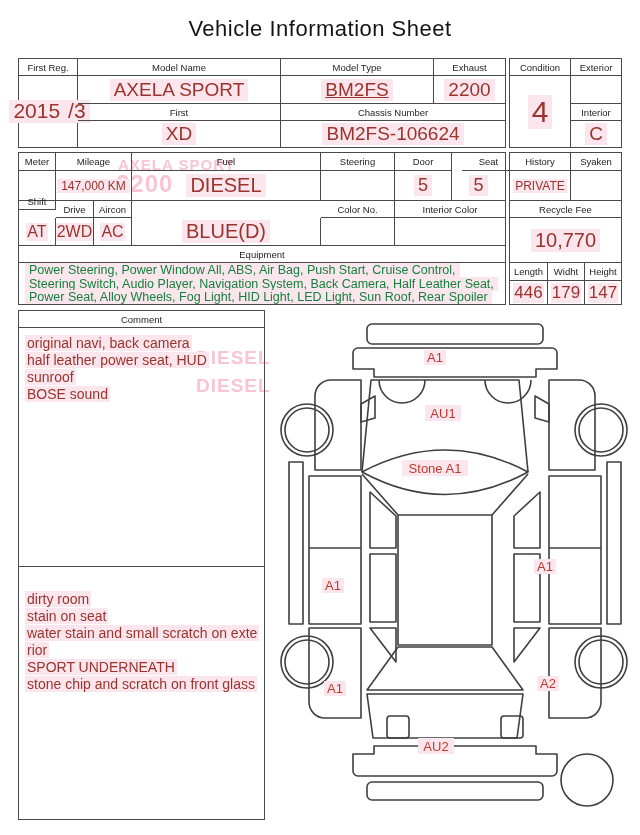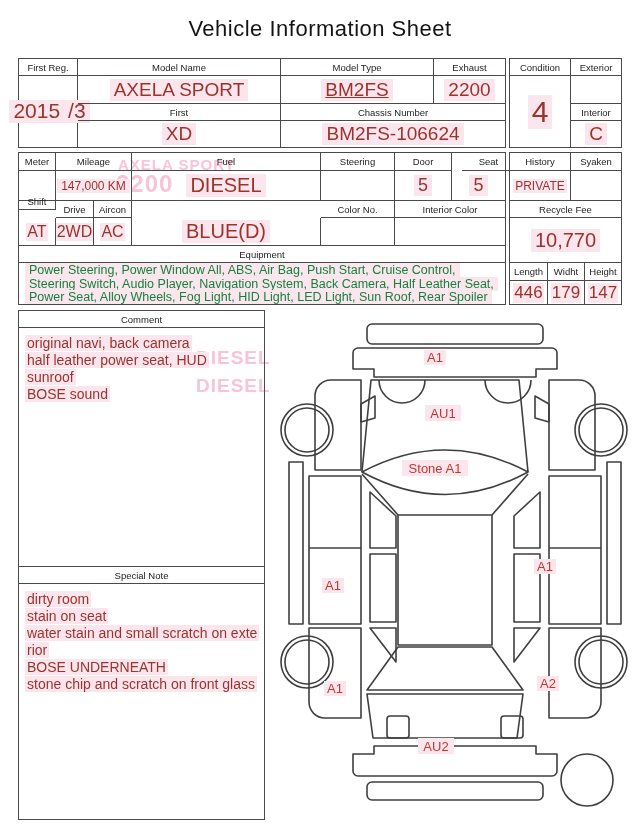--- a/index.html
+++ b/index.html
@@ -159,26 +159,25 @@
     <div class="cell hdr bb" style="left:0;top:0;width:245px;height:17px;">Comment</div>
     <div class="freelines" style="top:24px;">
       <div><span class="hl">original navi, back camera</span></div>
       <div><span class="hl">half leather power seat, HUD</span></div>
       <div><span class="hl">sunroof</span></div>
       <div><span class="hl">BOSE sound</span></div>
     </div>
   </div>
 
   <div class="box" style="left:18px;top:566px;width:247px;height:254px;">
-    <div class="cell hdr bb" style="left:0;top:0;width:245px;height:17px;">Special Note</div>
     <div class="freelines" style="top:24px;">
       <div><span class="hl">dirty room</span></div>
       <div><span class="hl">stain on seat</span></div>
       <div><span class="hl">water stain and small scratch on exterior</span></div>
-      <div><span class="hl">BOSE UNDERNEATH</span></div>
+      <div><span class="hl">SPORT UNDERNEATH</span></div>
       <div><span class="hl">stone chip and scratch on front glass</span></div>
     </div>
   </div>
 
   <svg style="position:absolute;left:275px;top:310px;z-index:2;" width="360" height="510" viewBox="0 0 360 510">
     <g class="ln">
 
       <rect x="92" y="14" width="176" height="20" rx="5"></rect>
       <path d="M83,38 h194 a5,5 0 0 1 5,5 v16 h-21 v8 h-162 v-8 h-21 v-16 a5,5 0 0 1 5,-5 z"></path>
 

